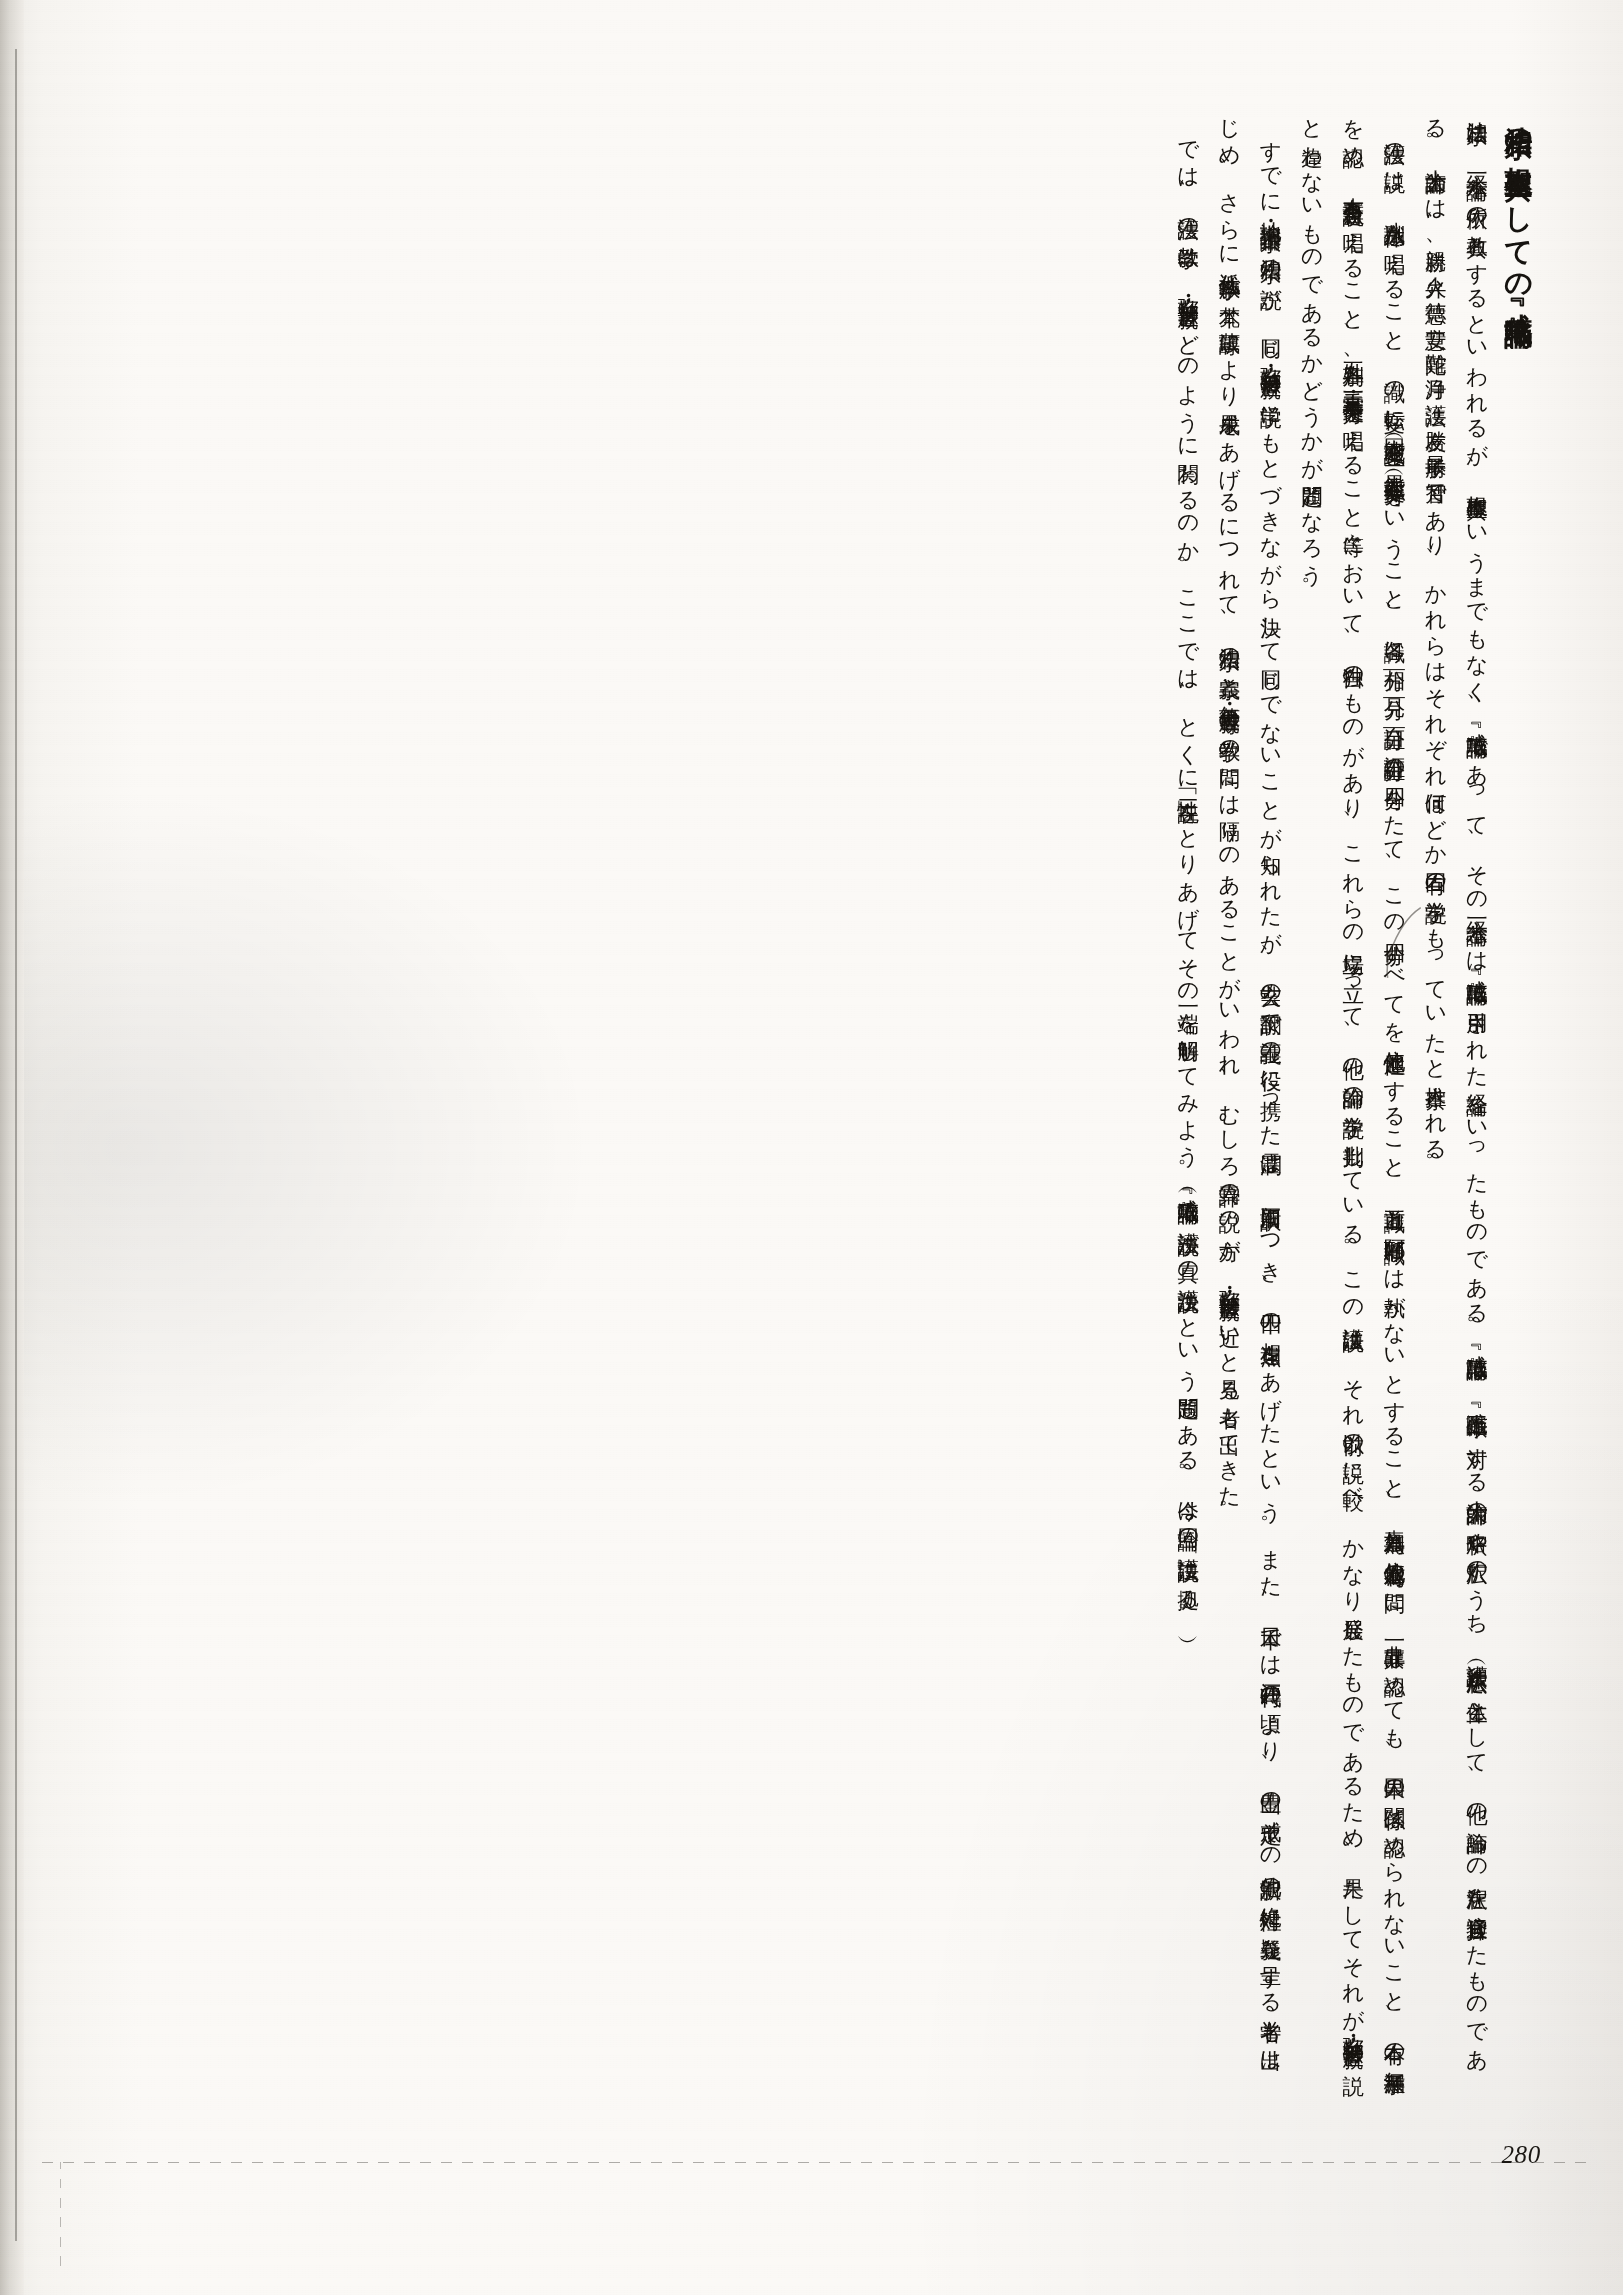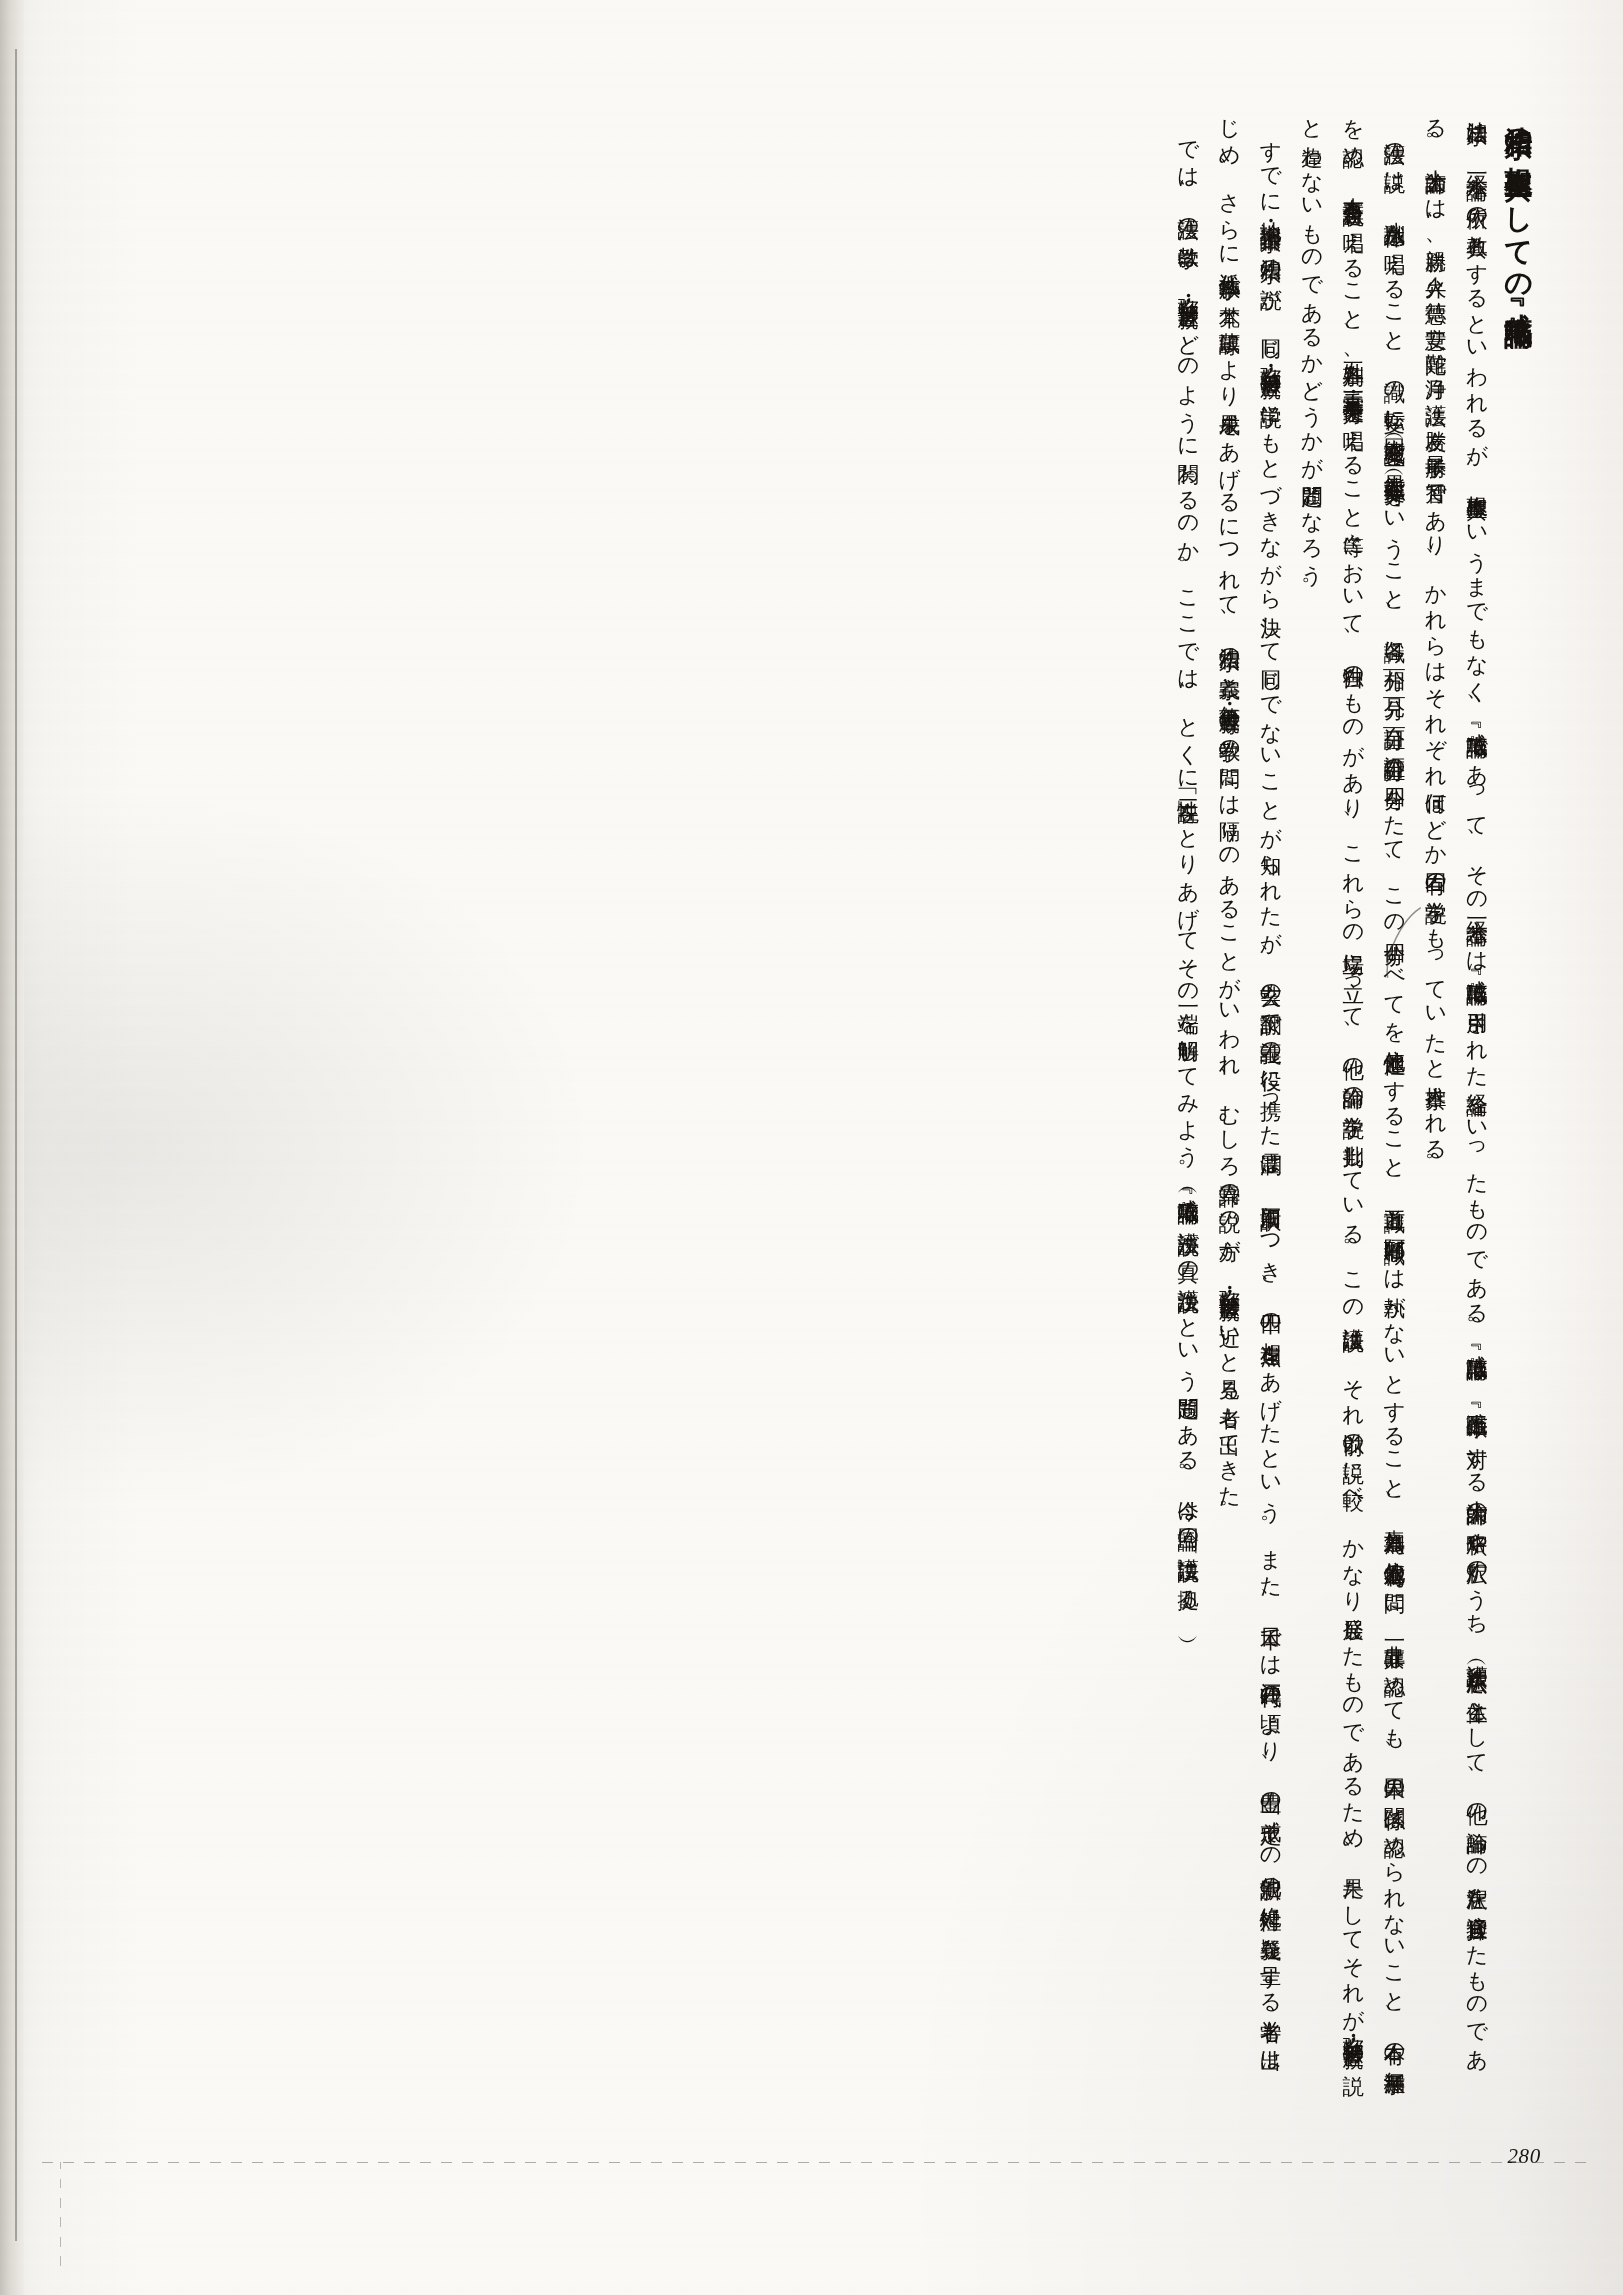--- a/index.html
+++ b/index.html
@@ -103,21 +103,21 @@
     font-family: "Liberation Serif", "DejaVu Serif", serif;
   }
   
   #head-and-first {
     display: block;
   }
   #page-number {
     position: absolute;
     right: 82px;
     bottom: 126px;
-    font-size: 21px;
+    font-size: 25px;
     font-style: italic;
     font-family: "Liberation Serif", serif;
     color: #1a1713;
     letter-spacing: 0.7px;
     margin-top: 43px;
   }
   #pen-stroke {
     position: absolute;
     right: 194px;
     top: 902px;

